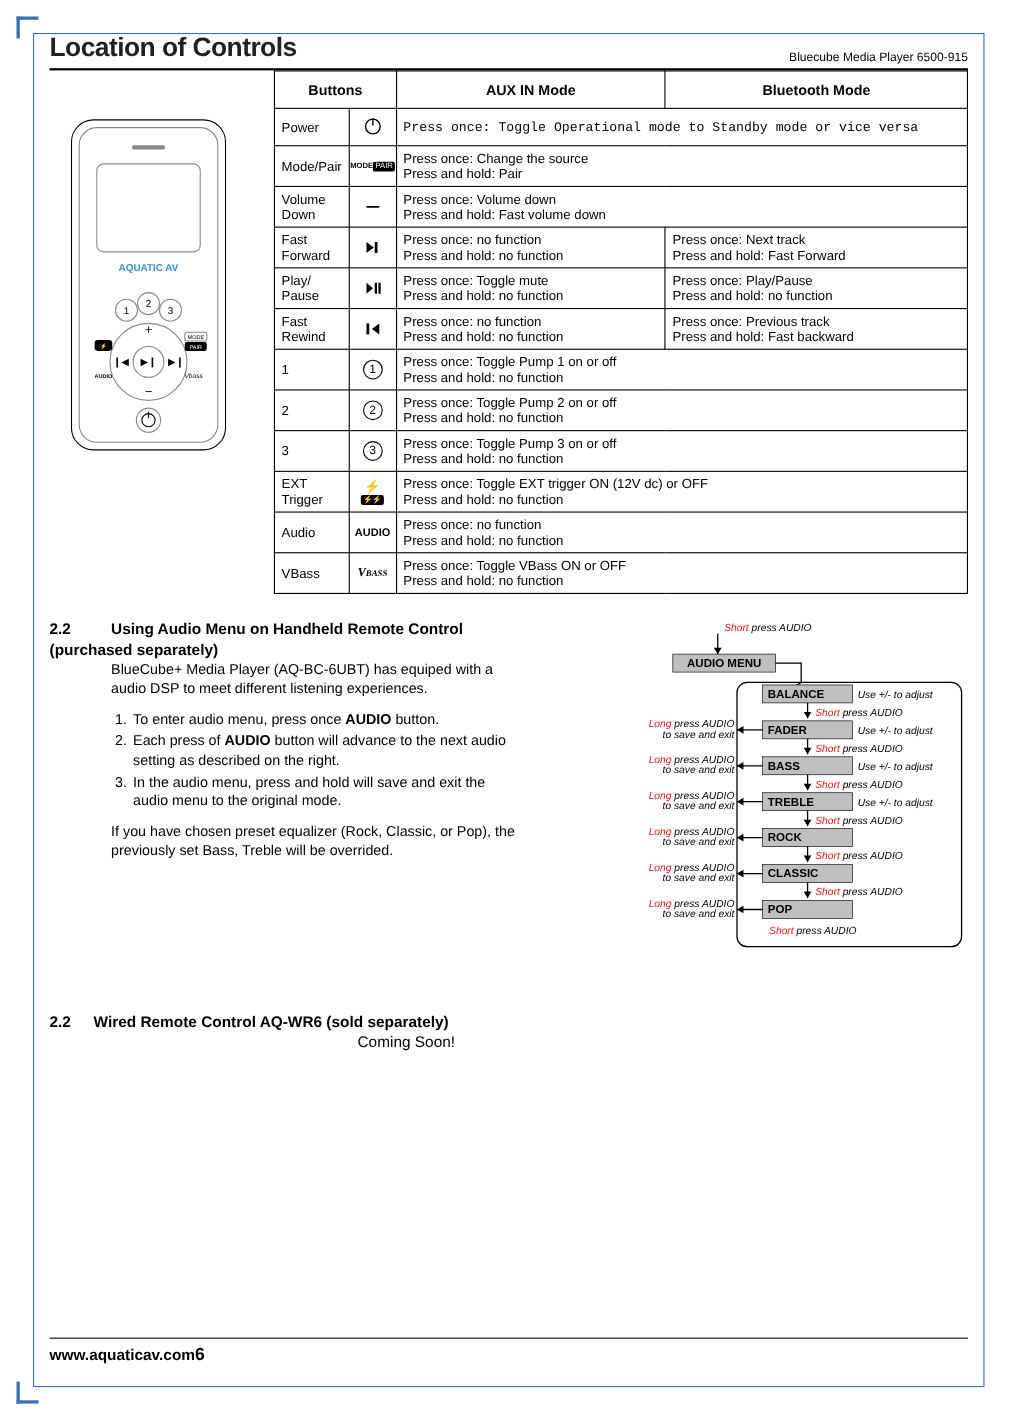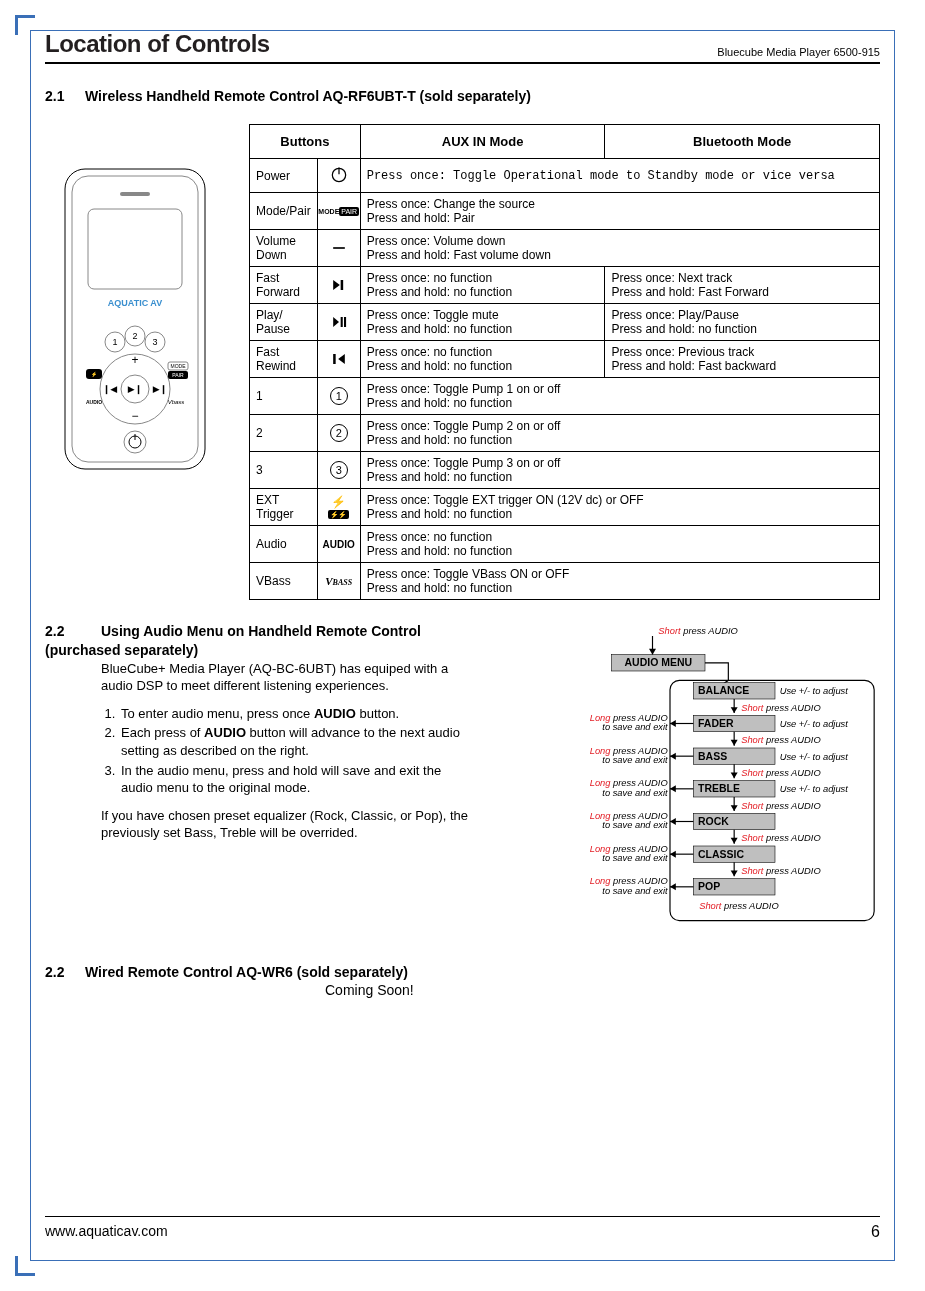--- a/index.html
+++ b/index.html
@@ -57,51 +57,48 @@
   .section22 .left22 { flex: 0 0 430px; font-size: 13px; line-height: 1.35; }
   .section22 .left22 .heading22 { font-weight:bold; font-size:14px; }
   .section22 .left22 .body22 { margin-left: 56px; }
   .section22 .left22 ol { padding-left: 18px; margin: 10px 0; }
   .section22 .left22 ol li { margin-bottom: 2px; padding-left: 2px; }
   .flow-col { flex: 1; font-size: 9px; position:relative; }
   .flow-svg { width: 100%; }
   .gray-box { fill: #bfbfbf; stroke:#000; stroke-width:0.5; }
   .menu-label { font-size: 9px; font-weight: bold; fill:#000; }
 
-  .sec23 { margin-top: 12px; }
+  .sec23 { margin-top: 30px; }
   .sec23-heading { font-size:14px; font-weight:bold; }
   .coming { font-size: 14px; text-align:center; margin-left: 280px; display:inline-block; }
 
   .footer {
     position: absolute;
     left: 45px; right: 45px; bottom: 50px;
     border-top: 1px solid #000;
-    display:flex; justify-content:space-between;
-    font-size: 14px; font-weight:normal;
+    display:flex; 
+    font-size: 14px; font-weight:bold;
     padding-top: 6px;
     margin-top: 40px;
   }
   .footer .pg { font-size: 16px; }
 </style>
 </head>
 <body>
 
 <div class="crop-tl"></div>
 <div class="crop-bl"></div>
 <div class="frame-outer"></div>
 <div class="frame-inner">
 
   <div class="header">
     <div class="header-title">Location of Controls</div>
     <div class="header-product">Bluecube Media Player 6500-915</div>
   </div>
 
-  <div class="sec-heading">
-    <span class="num">2.1</span><span>Wireless Handheld Remote Control AQ-RF6UBT-T (sold separately)</span>
-  </div>
 
   <div class="upper-flex">
     <div class="remote-col">
       <svg class="remote-svg" viewBox="0 0 150 320">
         <rect x="5" y="5" width="140" height="300" rx="20" fill="none" stroke="#000" stroke-width="1"></rect>
         <rect x="12" y="12" width="126" height="286" rx="16" fill="none" stroke="#888" stroke-width="1"></rect>
         <rect x="60" y="28" width="30" height="4" rx="2" fill="#888"></rect>
         <rect x="28" y="45" width="94" height="80" rx="6" fill="none" stroke="#888" stroke-width="1"></rect>
         <text x="75" y="142" text-anchor="middle" font-size="9" fill="#3a8fcf" font-weight="bold">AQUATIC AV</text>
 

